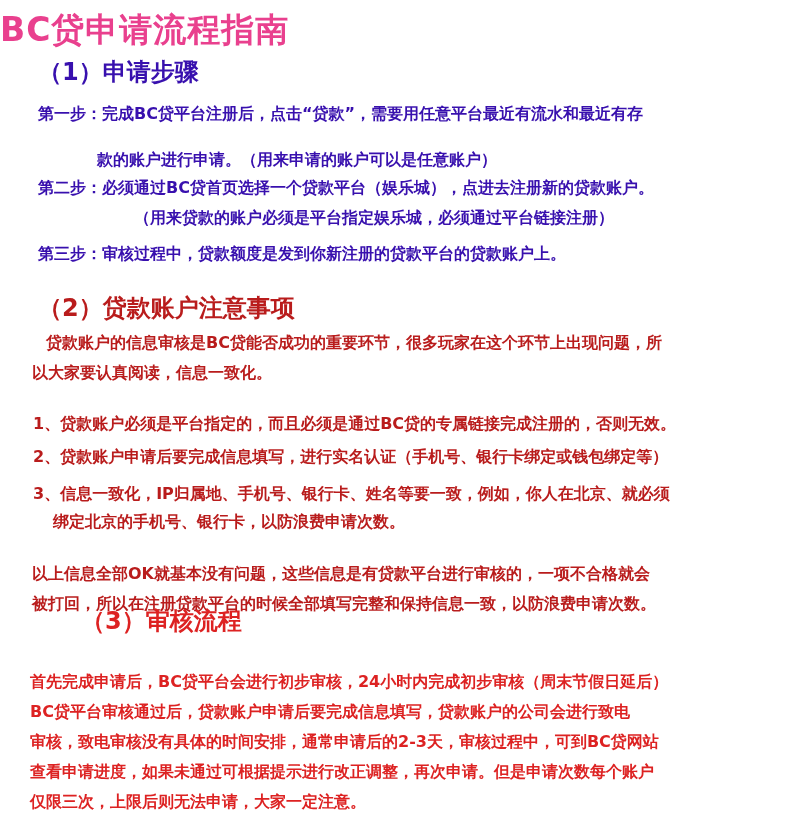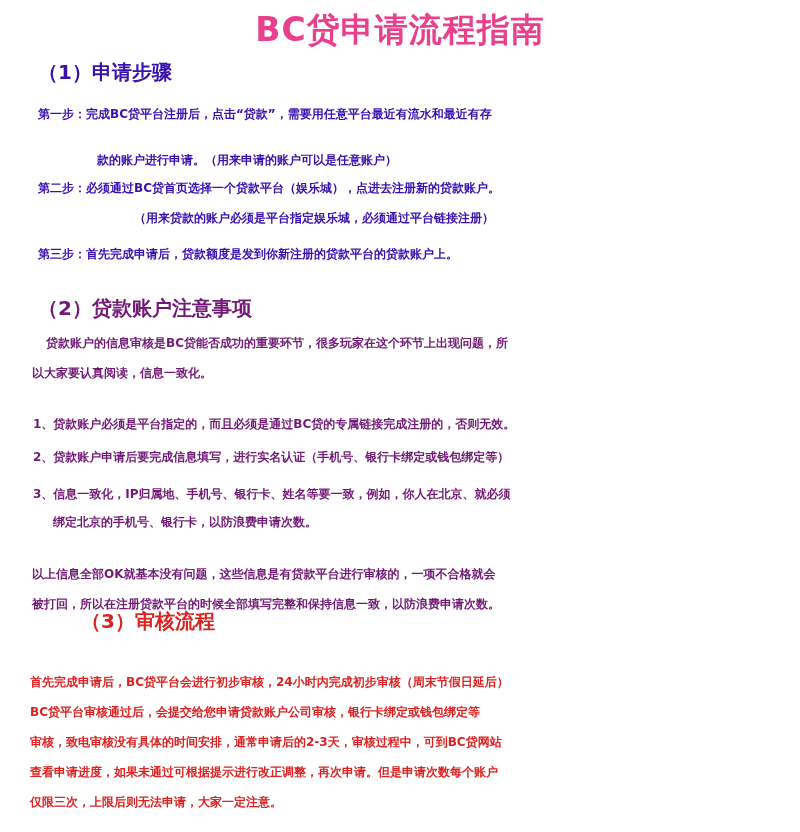--- a/index.html
+++ b/index.html
@@ -14,36 +14,35 @@
     font-family: "DejaVu Sans", sans-serif;
     font-weight: bold;
     overflow: hidden;
   }
   .abs { position: absolute; white-space: nowrap; }
 
   .page-title {
     width: 800px;
     top: 8px;
     left: 0;
-    text-align: center;
     font-size: 33px;
     color: #E9408E;
     letter-spacing: 1px;
   }
 
   .blue  { color: #3810AE; }
-  .pink  { color: #701a75; }
+  .pink  { color: #b91c1c; }
   .red   { color: #DD2222; }
 
   .line {
-    font-size: 12px;
+    font-size: 16px;
     line-height: 22px;
   }
   .heading {
-    font-size: 20px;
+    font-size: 24px;
     line-height: 22px;
   }
 
   
   .h1-pos   { left: 38px;  top: 61px;  }
   .s1-l1    { left: 38px;  top: 103px; }
   .s1-l2    { left: 97px;  top: 149px; }
   .s2-l1    { left: 38px;  top: 177px; }
   .s2-l2    { left: 134px; top: 207px; }
   .s3-l1    { left: 38px;  top: 243px; }
@@ -70,30 +69,30 @@
 </head>
 <body>
 
 <div class="abs page-title">BC贷申请流程指南</div>
 
 <div class="abs heading blue h1-pos">（1）申请步骤</div>
 <div class="abs line blue s1-l1">第一步：完成BC贷平台注册后，点击“贷款”，需要用任意平台最近有流水和最近有存</div>
 <div class="abs line blue s1-l2">款的账户进行申请。（用来申请的账户可以是任意账户）</div>
 <div class="abs line blue s2-l1">第二步：必须通过BC贷首页选择一个贷款平台（娱乐城），点进去注册新的贷款账户。</div>
 <div class="abs line blue s2-l2">（用来贷款的账户必须是平台指定娱乐城，必须通过平台链接注册）</div>
-<div class="abs line blue s3-l1">第三步：首先完成申请后，贷款额度是发到你新注册的贷款平台的贷款账户上。</div>
+<div class="abs line blue s3-l1">第三步：审核过程中，贷款额度是发到你新注册的贷款平台的贷款账户上。</div>
 
 <div class="abs heading pink h2-pos">（2）贷款账户注意事项</div>
 <div class="abs line pink p2-l1">贷款账户的信息审核是BC贷能否成功的重要环节，很多玩家在这个环节上出现问题，所</div>
 <div class="abs line pink p2-l2">以大家要认真阅读，信息一致化。</div>
 <div class="abs line pink it1">1、贷款账户必须是平台指定的，而且必须是通过BC贷的专属链接完成注册的，否则无效。</div>
 <div class="abs line pink it2">2、贷款账户申请后要完成信息填写，进行实名认证（手机号、银行卡绑定或钱包绑定等）</div>
 <div class="abs line pink it3-l1">3、信息一致化，IP归属地、手机号、银行卡、姓名等要一致，例如，你人在北京、就必须</div>
 <div class="abs line pink it3-l2">绑定北京的手机号、银行卡，以防浪费申请次数。</div>
 <div class="abs line pink sum-l1">以上信息全部OK就基本没有问题，这些信息是有贷款平台进行审核的，一项不合格就会</div>
 <div class="abs line pink sum-l2">被打回，所以在注册贷款平台的时候全部填写完整和保持信息一致，以防浪费申请次数。</div>
 
 <div class="abs heading red h3-pos">（3）审核流程</div>
 <div class="abs line red p3-l1">首先完成申请后，BC贷平台会进行初步审核，24小时内完成初步审核（周末节假日延后）</div>
-<div class="abs line red p3-l2">BC贷平台审核通过后，会提交给您申请贷款账户公司审核，银行卡绑定或钱包绑定等</div>
+<div class="abs line red p3-l2">BC贷平台审核通过后，贷款账户申请后要完成信息填写，贷款账户的公司会进行致电</div>
 <div class="abs line red p3-l3">审核，致电审核没有具体的时间安排，通常申请后的2-3天，审核过程中，可到BC贷网站</div>
 <div class="abs line red p3-l4">查看申请进度，如果未通过可根据提示进行改正调整，再次申请。但是申请次数每个账户</div>
 <div class="abs line red p3-l5">仅限三次，上限后则无法申请，大家一定注意。</div>
 
 </body></html>

